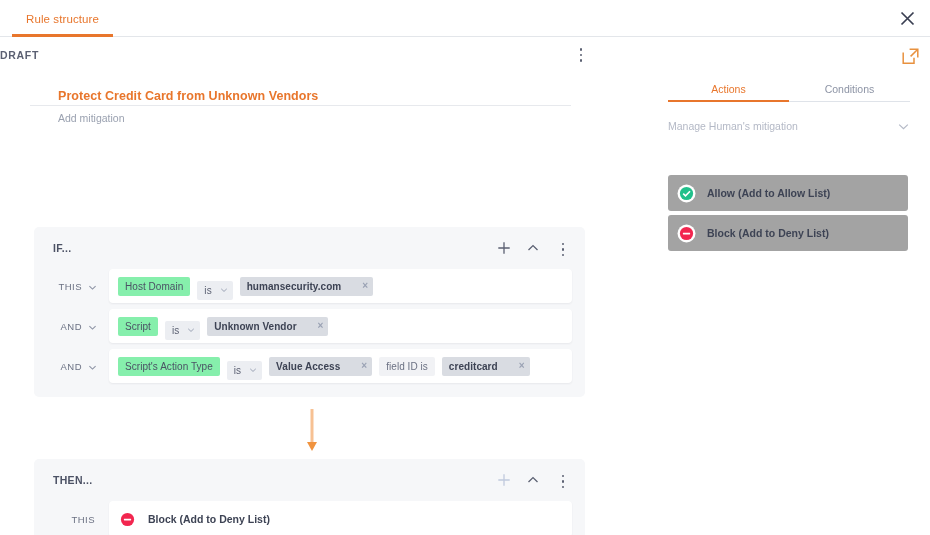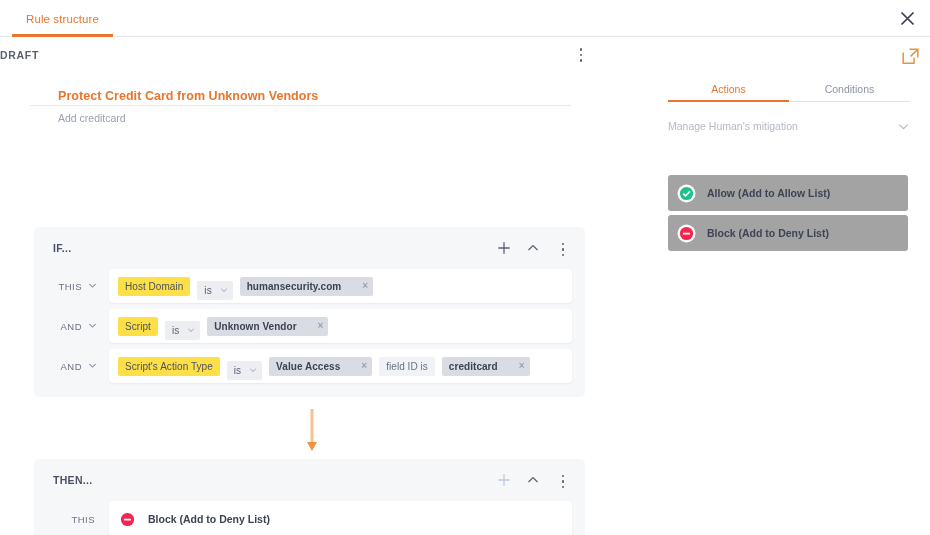--- a/index.html
+++ b/index.html
@@ -145,21 +145,21 @@
   .chev { stroke: #5b6072; stroke-width: 1.3; fill: none; }
 
   .rows { padding: 0 13px 14px 13px; }
   .row {
     display: flex; align-items: center;
     margin-bottom: 6px;
   }
   .row:last-child { margin-bottom: 0; }
   .conj {
     width: 62px;
-    display: flex; align-items: flex-start; justify-content: flex-end;
+    display: flex; align-items: flex-end; justify-content: flex-end;
     gap: 6px;
     padding-right: 12px;
     flex: none;
     cursor: pointer;
   }
   .conj-txt {
     font-size: 9.5px;
     color: #6b7183;
     letter-spacing: .45px;
   }
@@ -179,21 +179,21 @@
   
   .chip {
     display: inline-flex; align-items: center;
     height: 19px;
     border-radius: 2px;
     font-size: 10px;
     letter-spacing: .05px;
     white-space: nowrap;
   }
   .chip-field {
-    background: #fde047;
+    background: #86efac;
     color: #4b5164;
     padding: 0 7px;
     cursor: pointer;
   }
   .chip-op {
     background: #eceef2;
     color: #5b6072;
     padding: 0 5px 0 7px;
     gap: 8px;
     cursor: pointer;
@@ -340,21 +340,21 @@
       <div class="kebab">
           <i></i>
           <i></i>
           <i></i>
         </div>
     </div>
     <div class="meta-divider"></div>
 
     <div class="title-wrap">
       <div class="rule-title">Protect Credit Card from Unknown Vendors</div>
-      <div class="rule-desc">Add creditcard</div>
+      <div class="rule-desc">Add mitigation</div>
     </div>
 
     <div class="block" id="if-block">
       <div class="block-head">
         <div class="bh-label">IF...</div>
         <div class="bh-tools">
           <div class="ico-btn">
             <svg width="14" height="14" viewBox="0 0 14 14" aria-hidden="true">
               <path class="plus-line" d="M7 1.3 V12.7 M1.3 7 H12.7" fill="none"></path>
             </svg>

